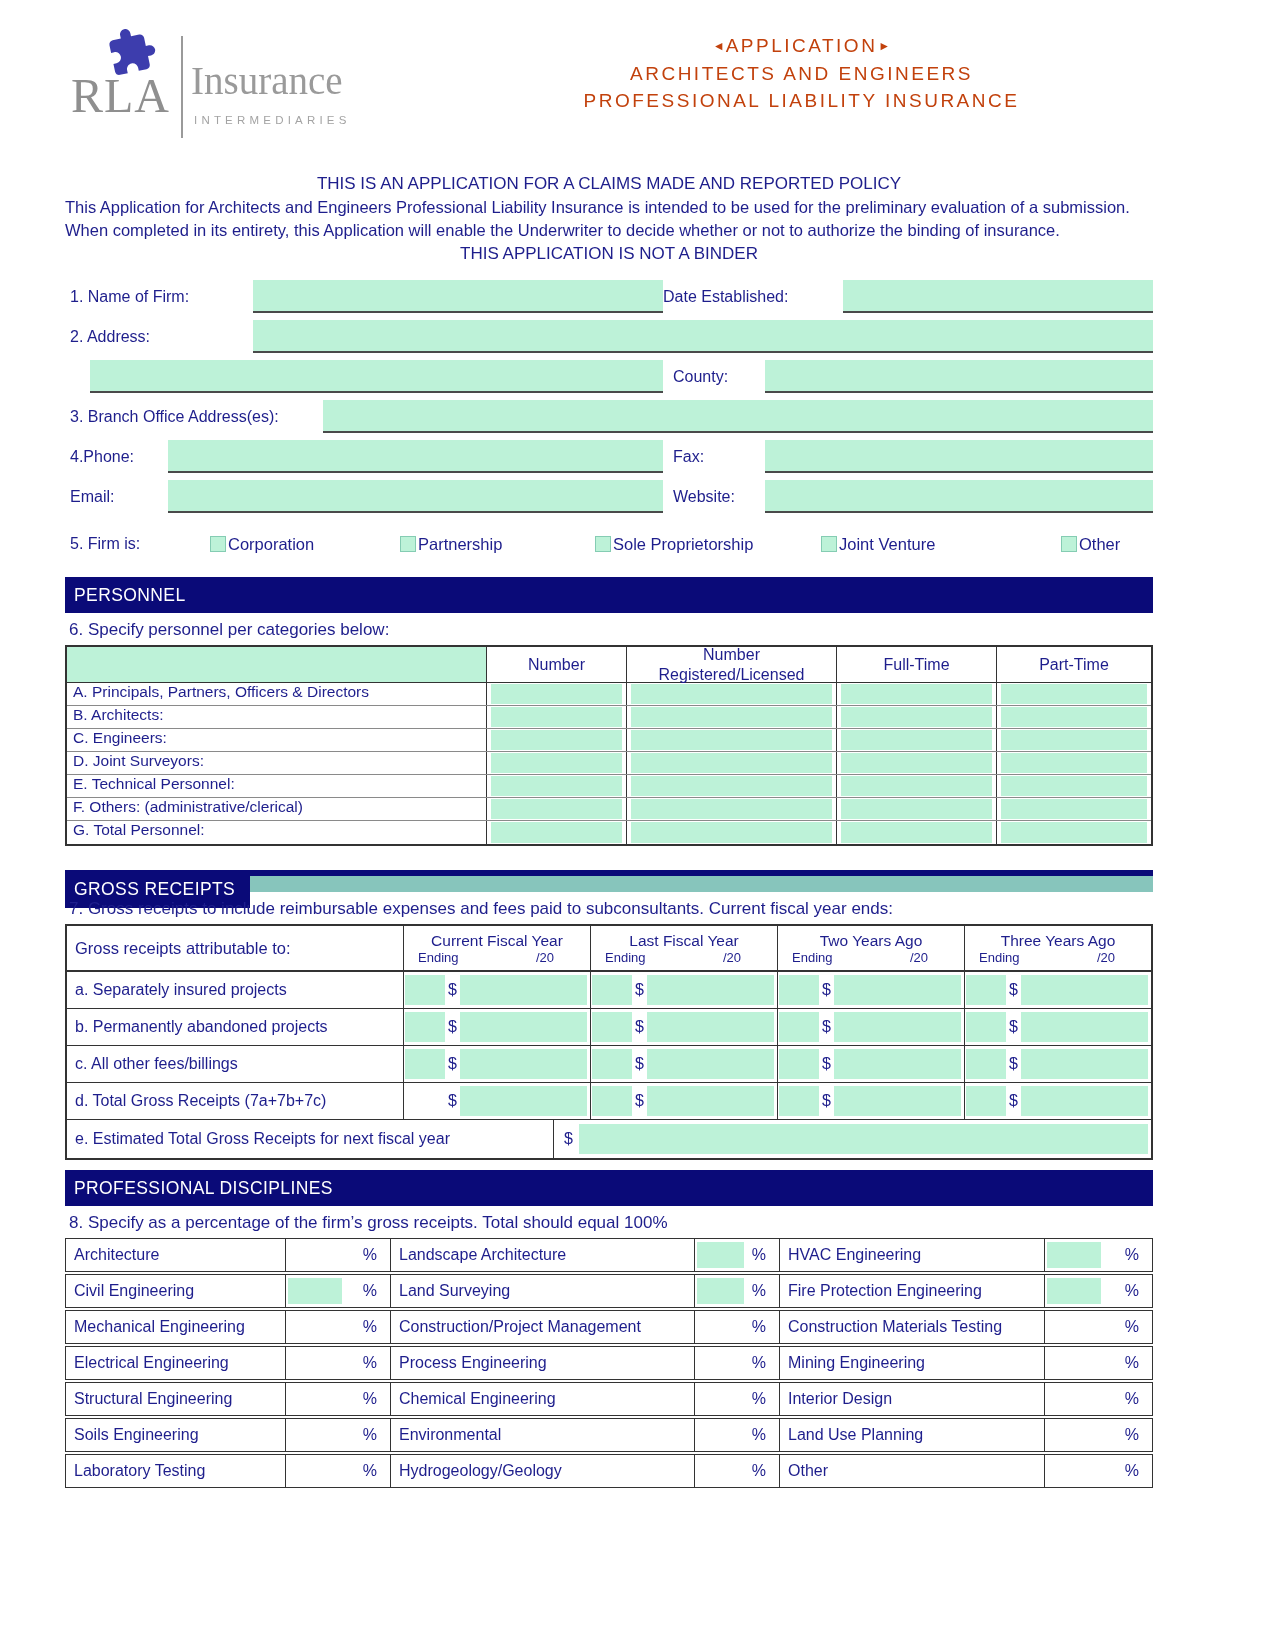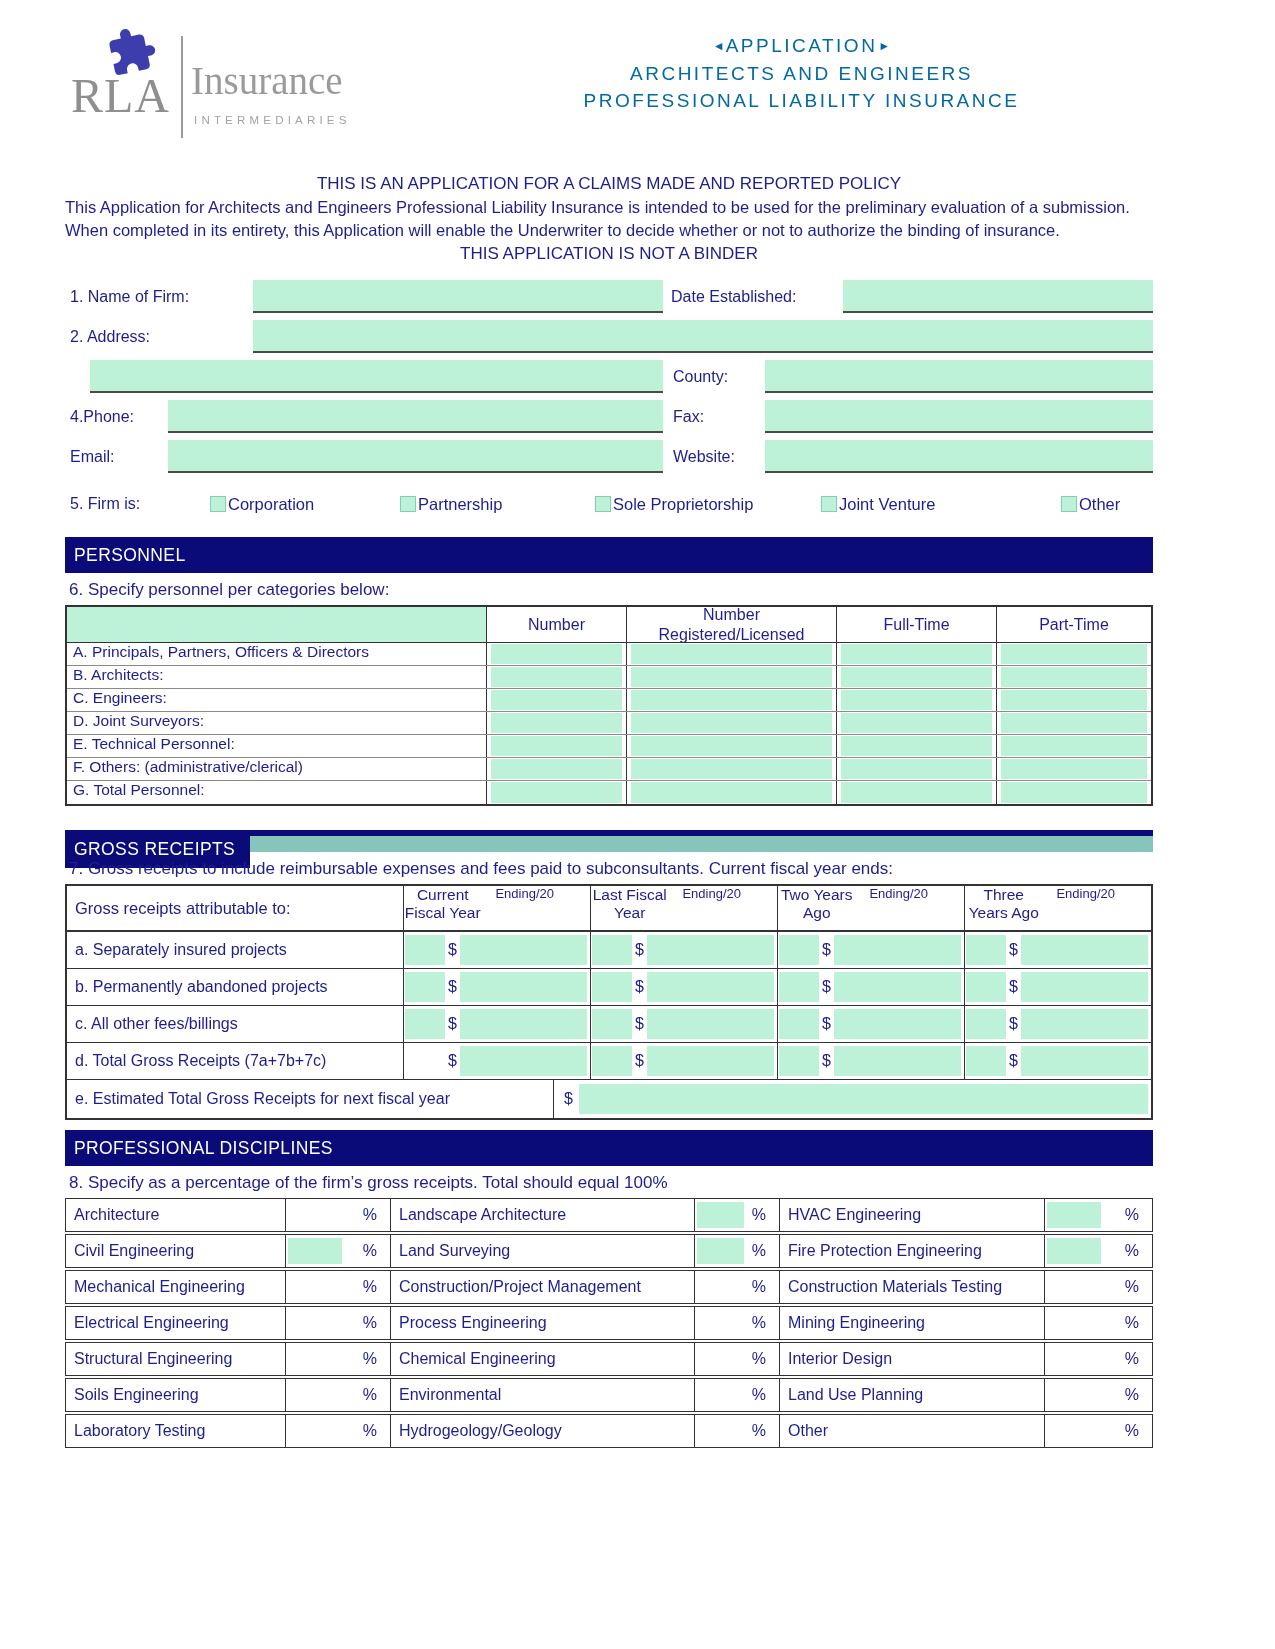--- a/index.html
+++ b/index.html
@@ -10,39 +10,39 @@
   .mint{background:#bdf2d8}
 
   
   .header{display:flex;padding-top:24px}
   .logo{position:relative;width:340px;height:124px;flex:0 0 340px}
   .puzzle{position:absolute;left:42px;top:2px;width:50px;height:50px;transform:rotate(-12deg)}
   .logo-rla{position:absolute;left:6px;top:44px;font-family:"Liberation Serif",serif;font-size:48px;color:#8f8f8f;letter-spacing:1px}
   .logo-divider{position:absolute;left:116px;top:12px;width:2px;height:102px;background:#9a9a9a}
   .logo-insurance{position:absolute;left:126px;top:34px;font-family:"Liberation Serif",serif;font-size:39px;color:#9a9a9a}
   .logo-intermediaries{position:absolute;left:129px;top:90px;font-size:11.5px;letter-spacing:4.2px;color:#a3a3a3}
-  .title-block{flex:1;text-align:center;padding-left:45px;padding-top:8px;color:#0369a1}
+  .title-block{flex:1;text-align:center;padding-left:45px;padding-top:8px;color:#c2410c}
   .title-line{font-size:19px;letter-spacing:2.5px;line-height:27px;font-weight:500}
   .arrow{font-size:12px;vertical-align:2px;letter-spacing:0;padding:0 1px}
 
   
   .intro-heading{text-align:center;font-size:17px;margin-top:26px}
   .intro-body{font-size:16.5px;line-height:23px;margin-top:2px}
   .intro-notice{text-align:center;font-size:17px;margin-top:2px}
 
   
   .form{margin-top:16px}
   .frow{display:flex;margin-bottom:7px;align-items:stretch;min-height:33px}
   .flabel{font-size:16px;display:flex;align-items:center;padding-left:5px}
   .finput{height:33px;border-bottom:2px solid #4a4a4a}
   .grow{flex:1}
   .w145{width:145px}.w188{width:188px;flex:0 0 188px}.w258{width:258px;flex:0 0 258px}
   .w103{width:103px;flex:0 0 103px}.w410{width:410px;flex:0 0 410px}.w495{width:495px;flex:0 0 495px}
   .w573{width:573px;flex:0 0 573px}.wmid{width:102px;flex:0 0 102px;padding-left:10px}
-  .wdate{width:180px;flex:0 0 180px;padding-left:8px}
+  .wdate{width:180px;flex:0 0 180px;padding-left:0}
   .indent25{width:25px;flex:0 0 25px}
 
   
   .cbrow{margin-top:20px;min-height:22px;margin-bottom:4px}
   .cb-items{flex:1;display:flex}
   .cb-item{display:flex;align-items:center;font-size:16.5px}
   .cb-item:nth-child(1){width:190px}
   .cb-item:nth-child(2){width:195px}
   .cb-item:nth-child(3){width:226px}
   .cb-item:nth-child(4){width:240px}
@@ -70,21 +70,21 @@
   .p-box{flex:1;margin:1px 4px}
 
   
   .gr-barwrap{display:flex;margin-top:24px;height:22px}
   .gr-bar{flex:0 0 185px;height:38px;margin-top:0}
   .teal-bar{flex:1;background:#87c5bc;border-top:6px solid #0a0a78}
   .grtable{border:2px solid #333;margin-top:2px}
   .gr-hrow{display:flex;height:46px;border-bottom:2px solid #333}
   .gr-label{width:337px;flex:0 0 337px;border-right:1px solid #333}
   .gr-hlabel{display:flex;align-items:center;padding-left:8px;font-size:16.5px}
-  .gr-ycol{flex:1;border-right:1px solid #333;display:flex;flex-direction:row;justify-content:center}
+  .gr-ycol{flex:1;border-right:1px solid #333;display:flex;flex-direction:column;justify-content:center}
   .gr-ycol:last-child{border-right:none}
   .gr-ytitle{text-align:center;font-size:15.5px}
   .gr-ysub{display:flex;justify-content:space-between;padding:0 36px 0 14px;font-size:13px}
   .gr-row{display:flex;height:37px;border-bottom:1px solid #333}
   .gr-row .gr-label{display:flex;align-items:center;padding-left:8px;font-size:16px}
   .gr-cell{flex:1;border-right:1px solid #333;display:flex;align-items:stretch}
   .gr-cell:last-child{border-right:none}
   .gr-small{width:40px;flex:0 0 40px;margin:3px 0 3px 1px}
   .dollar{align-self:center;margin:0 3px;font-size:16px}
   .gr-wide{flex:1;margin:3px 3px 3px 0}
@@ -144,20 +144,24 @@
         <div class="flabel w188">2. Address:</div>
         <div class="finput mint grow"></div>
       </div>
       <div class="frow">
         <div class="indent25"></div>
         <div class="finput mint w573"></div>
         <div class="flabel wmid">County:</div>
         <div class="finput mint grow"></div>
       </div>
       <div class="frow">
+        <div class="flabel w258">3. Branch Office Address(es):</div>
+        <div class="finput mint grow"></div>
+      </div>
+      <div class="frow">
         <div class="flabel w103">4.Phone:</div>
         <div class="finput mint w495"></div>
         <div class="flabel wmid">Fax:</div>
         <div class="finput mint grow"></div>
       </div>
       <div class="frow">
         <div class="flabel w103">Email:</div>
         <div class="finput mint w495"></div>
         <div class="flabel wmid">Website:</div>
         <div class="finput mint grow"></div>

